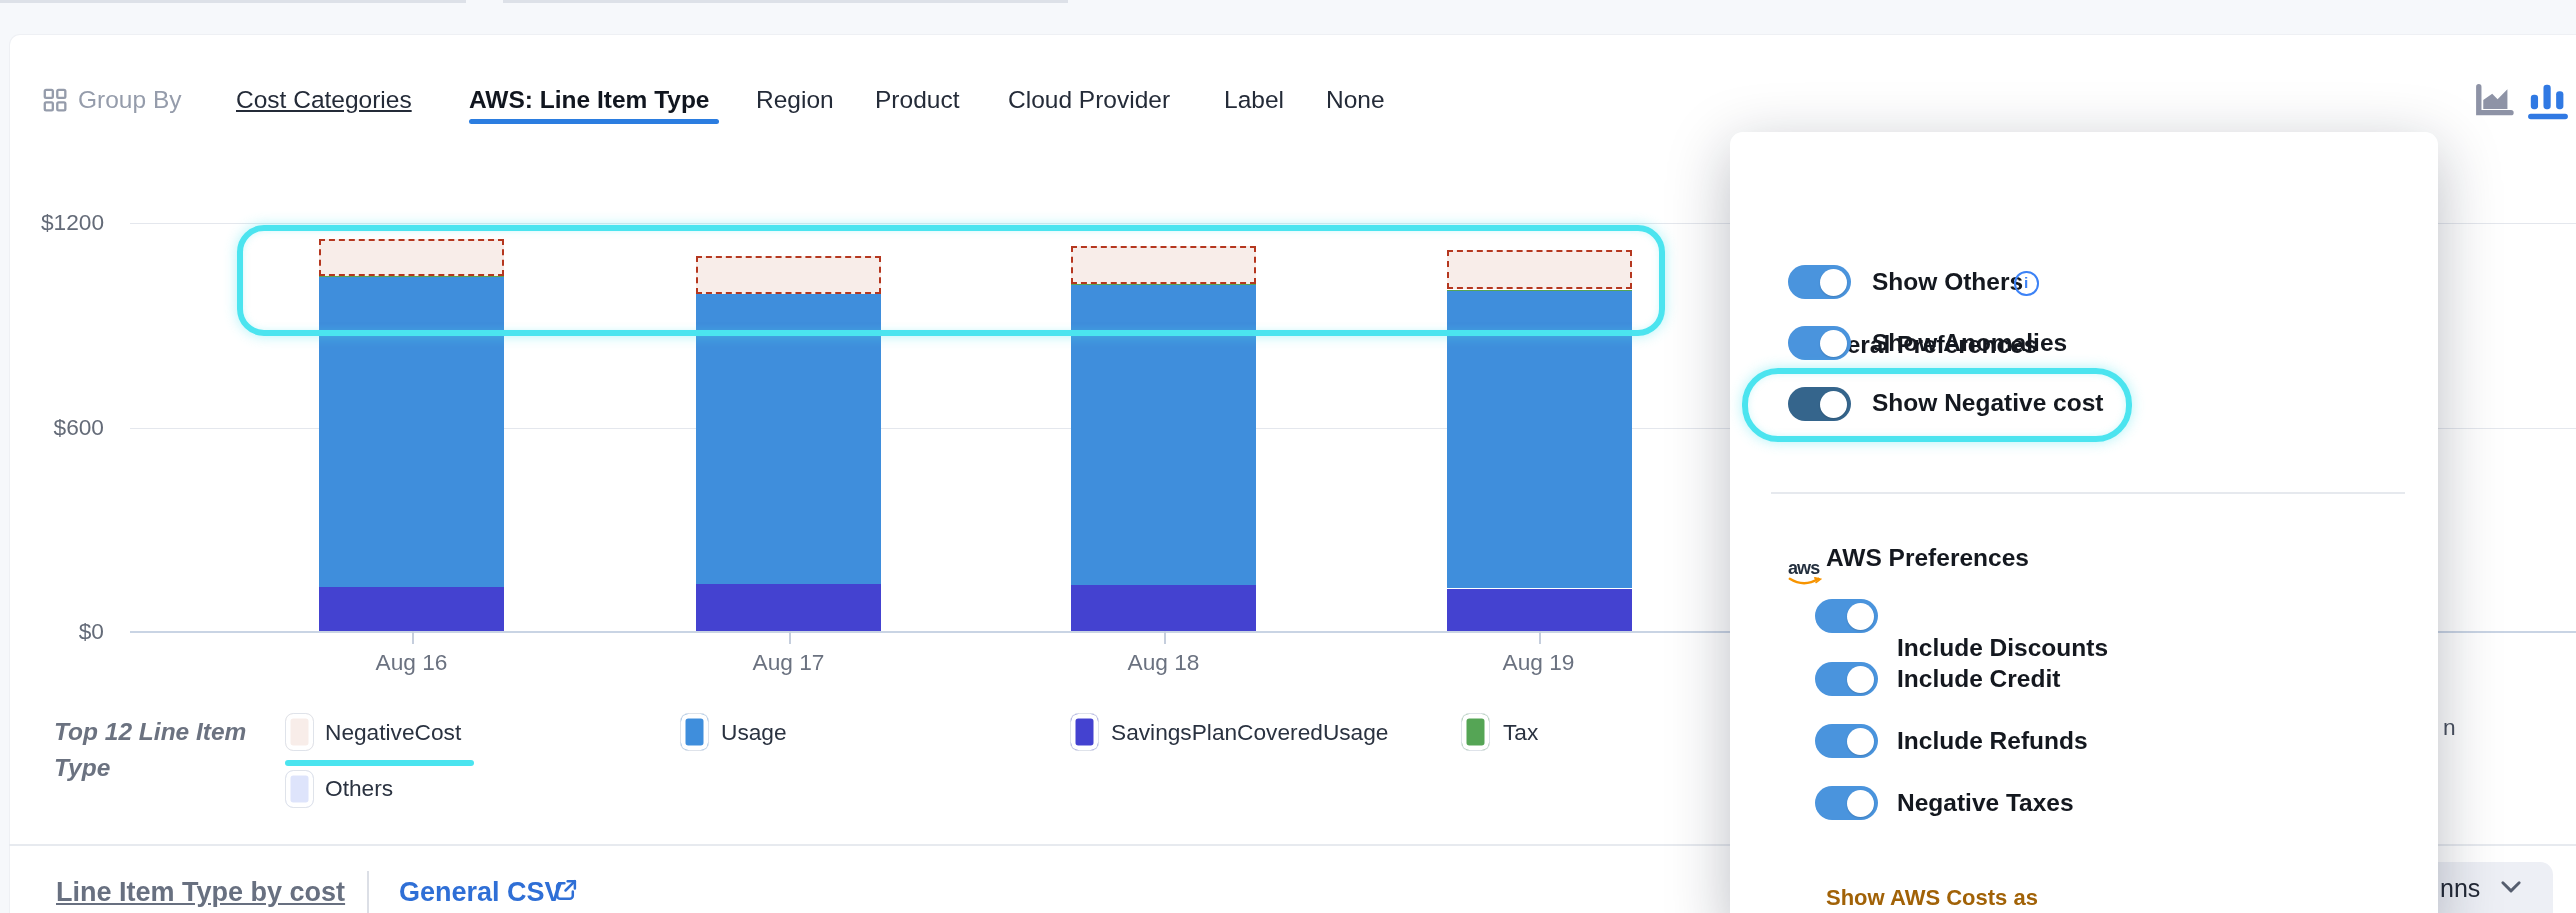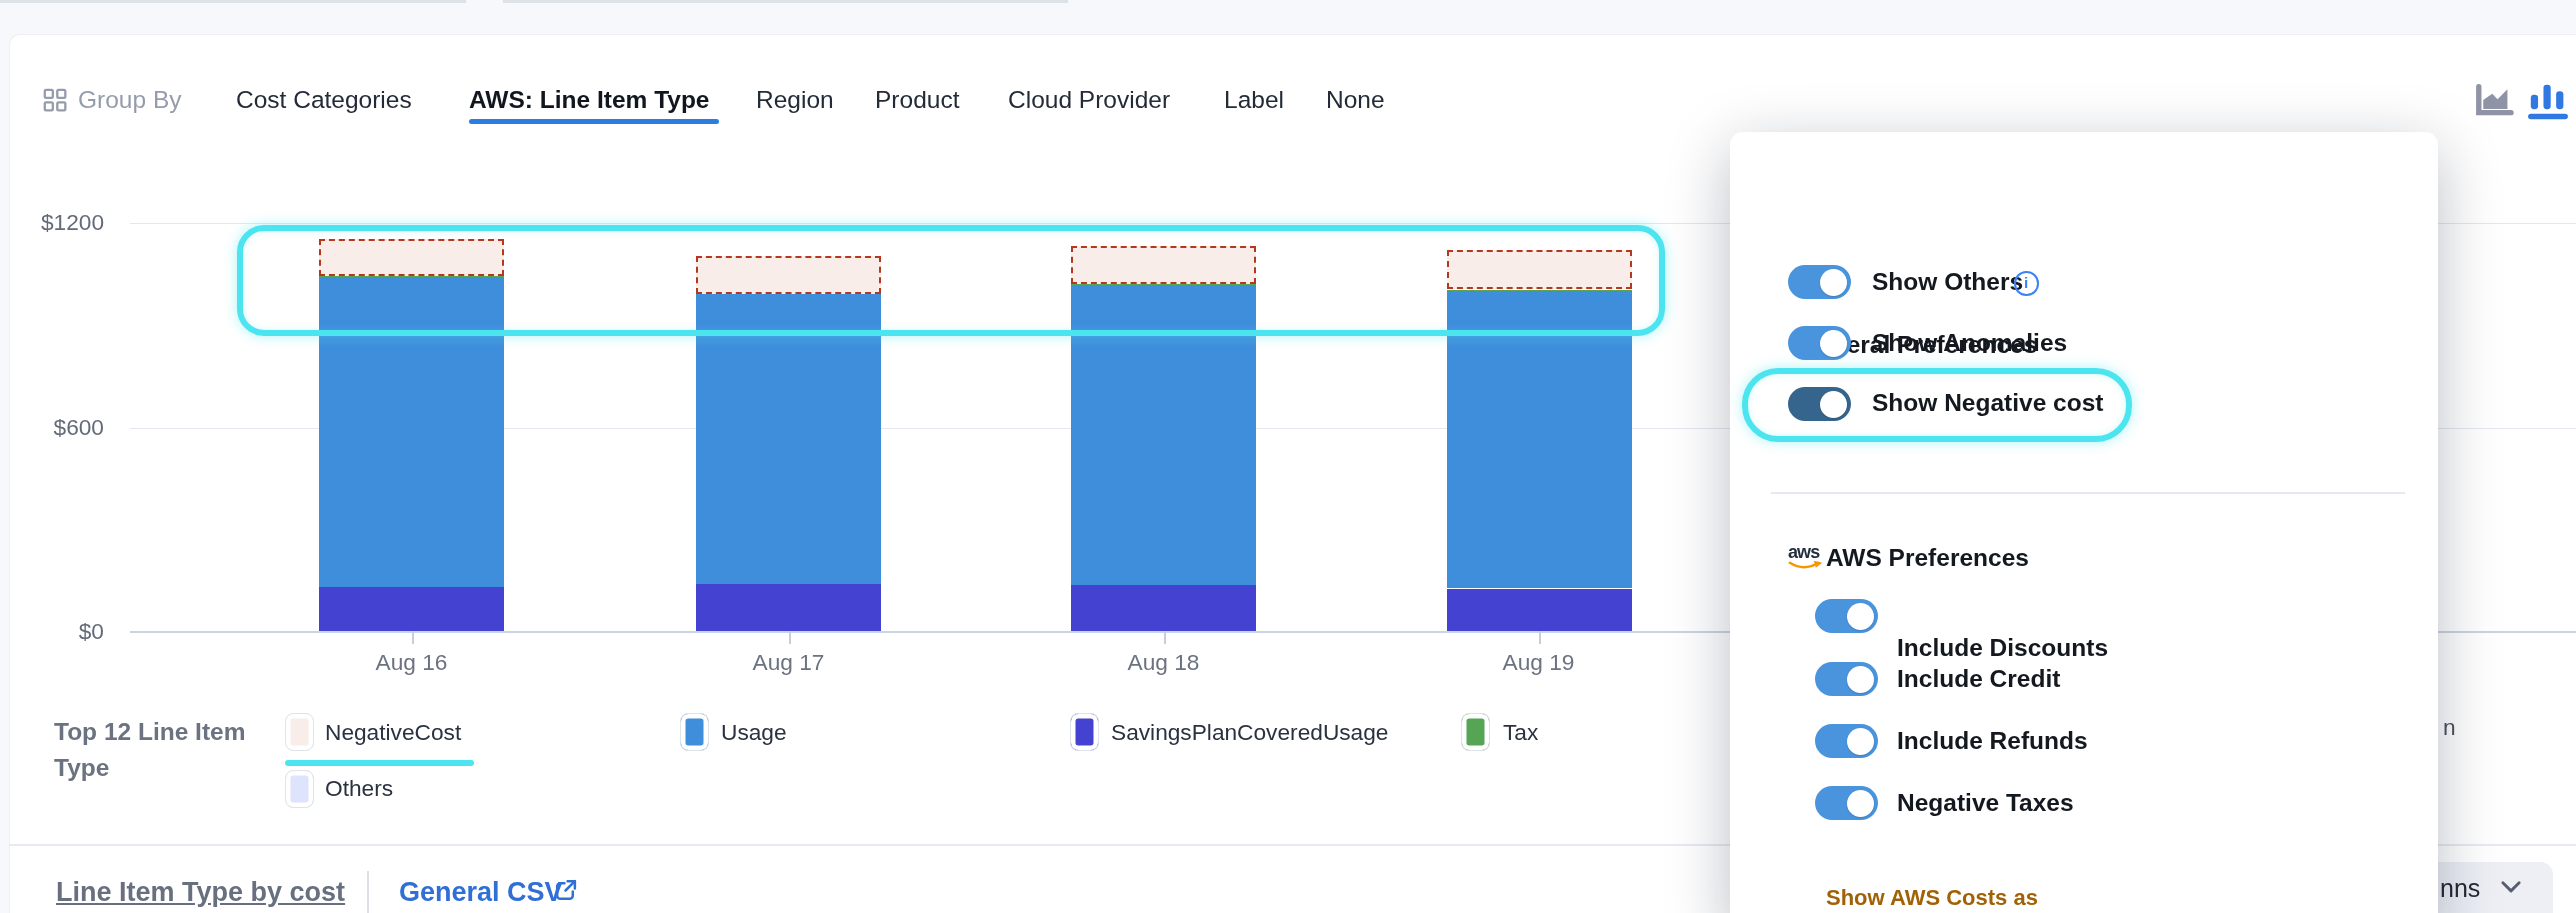--- a/index.html
+++ b/index.html
@@ -18,40 +18,40 @@
   
   .gridline{position:absolute;left:130px;right:0;height:0.9px;background:#e4e7ed;}
   .axisline{position:absolute;left:130px;right:0;height:1.8px;background:#c9d4e4;}
   .ylab{position:absolute;left:18px;width:86px;height:27px;line-height:27px;text-align:right;font-size:22.7px;color:#646b78;}
   .xlab{position:absolute;width:199px;text-align:center;font-size:22.7px;color:#6b7280;}
   .xtick{position:absolute;width:1.8px;height:12.7px;background:#c5cedd;}
   .barseg{position:absolute;box-sizing:border-box;}
   .barseg.dashed{border:2.7px dashed #b5371f;}
   .cyanbox{position:absolute;border:6.3px solid #4be4ef;box-sizing:border-box;box-shadow:0 0 12.7px rgba(75,228,239,.45), inset 0 0 7.3px rgba(75,228,239,.25);background:transparent;z-index:6;}
   
-  .legend-group{position:absolute;left:54px;top:714px;width:195px;font-size:24.5px;font-weight:700;color:#6b7280;line-height:36px;}
+  .legend-group{position:absolute;left:54px;top:714px;width:195px;font-size:24.5px;font-weight:700;color:#6b7280;line-height:36px;font-style:italic;}
   .swatch{position:absolute;width:29px;height:38px;border:1.8px solid #dfe3ea;border-radius:8.2px;box-sizing:border-box;box-shadow:inset 0 0 0 4.5px #ffffff;}
   .leglab{position:absolute;height:27px;line-height:27px;font-size:22.7px;color:#2a3240;white-space:nowrap;}
   
   #footer-divider{position:absolute;left:9px;right:0;top:844px;height:1.8px;background:#e7eaef;}
   .footer-title{position:absolute;left:56px;top:877px;font-size:27px;font-weight:700;color:#687080;text-decoration:underline;}
   .vdiv{position:absolute;left:367px;top:871px;width:1.8px;height:43px;background:#dcdfe6;}
   .exportcsv{position:absolute;left:399px;top:877px;font-size:27px;font-weight:700;color:#2f6fd6;cursor:pointer;}
   .colbtn{position:absolute;left:2393px;top:862px;width:160px;height:52px;background:#edeff5;border-radius:12.7px 12.7px 0 0;z-index:2;cursor:pointer;}
   .colbtn .frag{position:absolute;left:47px;top:11.8px;font-size:25px;color:#232936;}
   
   #panel{position:absolute;left:1730px;top:132px;width:708px;height:798px;background:#ffffff;border-radius:12.7px;box-shadow:0 16.3px 63px rgba(15,23,42,.28);z-index:10;}
   .sec-title{position:absolute;font-size:24.5px;font-weight:600;color:#14181f;white-space:nowrap;}
   .toggle{position:absolute;width:63px;height:34px;border-radius:17px;background:#4a94dd;cursor:pointer;}
   .toggle .knob{position:absolute;right:3.6px;top:3.6px;width:27px;height:27px;border-radius:50%;background:#ffffff;box-shadow:0 0.9px 1.8px rgba(0,0,0,.15);}
   .toggle.dark{background:#35658c;}
   .tgl-label{position:absolute;font-size:24.5px;font-weight:600;color:#14181f;white-space:nowrap;}
   .info-icon{position:absolute;width:24.5px;height:24.5px;border:2.3px solid #3c82f6;border-radius:50%;box-sizing:border-box;color:#3c82f6;font-size:15.4px;font-weight:700;text-align:center;line-height:20px;cursor:pointer;}
   .panel-divider{position:absolute;left:41px;width:634px;height:1.8px;background:#e6e9ee;}
-  .awslogo{position:absolute;left:58px;top:412px;width:36px;height:27px;}
+  .awslogo{position:absolute;left:58px;top:428px;width:36px;height:27px;}
   .awslogo .awstext{font-size:18px;font-weight:800;color:#232f3e;letter-spacing:-0.9px;line-height:16.3px;}
   .showcosts{position:absolute;left:96px;top:753px;font-size:22px;font-weight:600;color:#a16207;white-space:nowrap;}
   .nfrag{position:absolute;left:2443px;top:714px;font-size:22.7px;color:#4a5160;z-index:1;}
   svg{display:block;}
 </style>
 </head>
 <body>
 
 <div id="app">
 
@@ -63,21 +63,21 @@
   <span class="abs" style="left:43px;top:88px;">
     <svg width="25" height="25" viewBox="0 0 28 28" fill="none" stroke="#959cab" stroke-width="2.6">
       <rect x="2" y="2" width="9" height="9" rx="1.5"></rect>
         <rect x="16" y="2" width="9" height="9" rx="1.5"></rect>
       <rect x="2" y="16" width="9" height="9" rx="1.5"></rect>
         <rect x="16" y="16" width="9" height="9" rx="1.5"></rect>
     </svg>
   </span>
   <span class="groupby" style="left:78px;">Group By</span>
 
-  <span class="tab" style="left:236px;">Cost Categories</span>
+  <span class="tab" style="left:236px;text-decoration:underline;">Cost Categories</span>
   <span class="tab active" style="left:469px;">AWS: Line Item Type</span>
   <div id="tab-underline" style="left:469px;top:119px;width:250px;background:#2b7de0;"></div>
   <span class="tab" style="left:756px;">Region</span>
   <span class="tab" style="left:875px;">Product</span>
   <span class="tab" style="left:1008px;">Cloud Provider</span>
   <span class="tab" style="left:1224px;">Label</span>
   <span class="tab" style="left:1326px;">None</span>
 
 
   <span class="abs" style="left:2474px;top:84px;">

